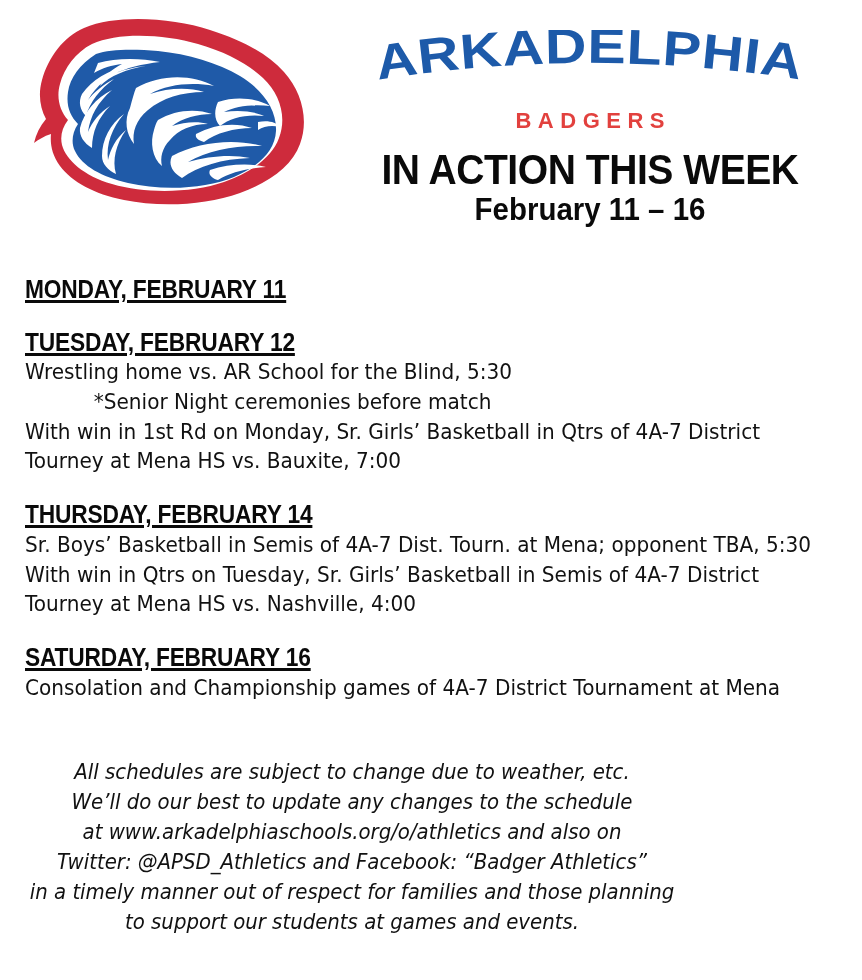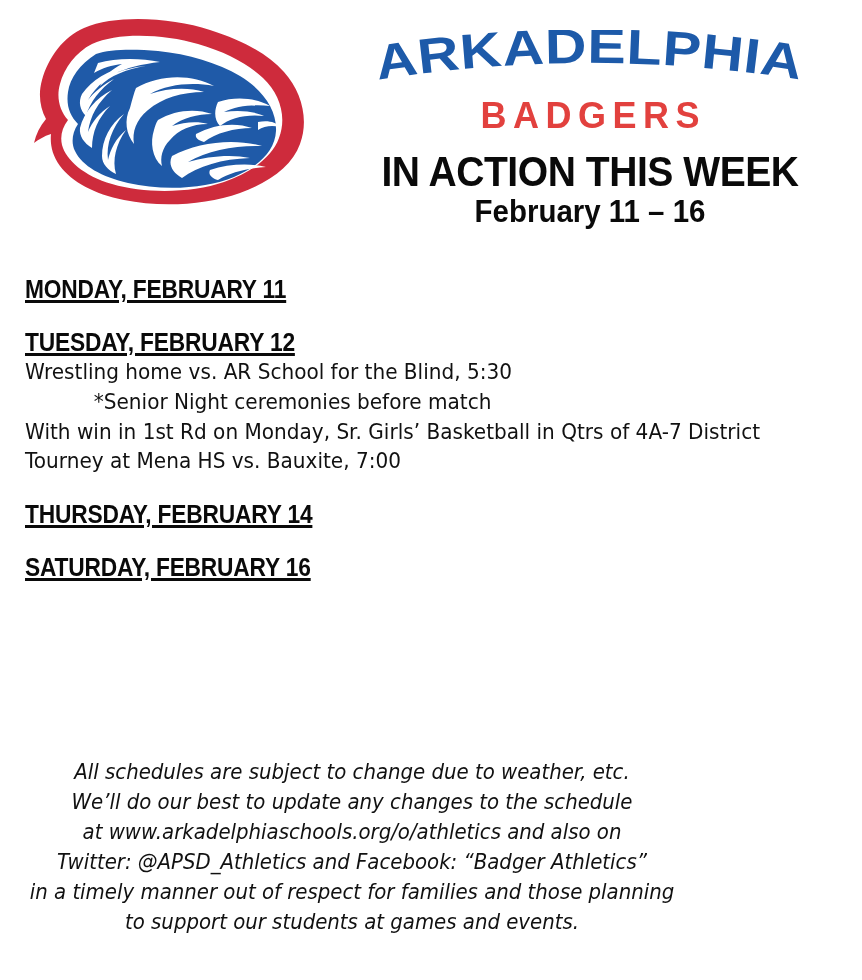--- a/index.html
+++ b/index.html
@@ -42,25 +42,25 @@
   .wordmark-arc {
     display: block;
     width: 440px;
     height: 62px;
     margin: 0 auto;
   }
   .wordmark-sub {
     display: block;
     font-family: "Liberation Sans", sans-serif;
     font-weight: bold;
-    font-size: 36px;
+    font-size: 22px;
     letter-spacing: 6.5px;
     color: #e2413e;
     line-height: 1;
-    margin-top: 6px;
+    margin-top: 18px;
     text-indent: 6.5px;
   }
   .title-main {
     font-family: "Liberation Sans", sans-serif;
     font-weight: bold;
     font-size: 42px;
     line-height: 1.05;
     letter-spacing: -0.5px;
     color: #0a0a0a;
     margin-top: 16px;
@@ -233,23 +233,31 @@
       <div class="day-heading">TUESDAY, FEBRUARY 12</div>
       <div class="day-lines">
         <div class="event-line">Wrestling home vs. AR School for the Blind, 5:30</div>
         <div class="event-line indented">*Senior Night ceremonies before match</div>
         <div class="event-line">With win in 1st Rd on Monday, Sr. Girls’ Basketball in Qtrs of 4A-7 District</div>
         <div class="event-line">Tourney at Mena HS vs. Bauxite, 7:00</div>
       </div>
     </div>
     <div class="day-block">
       <div class="day-heading">THURSDAY, FEBRUARY 14</div>
+      <div class="day-lines">
+        <div class="event-line">Sr. Boys’ Basketball in Semis of 4A-7 Dist. Tourn. at Mena; opponent TBA, 5:30</div>
+        <div class="event-line">With win in Qtrs on Tuesday, Sr. Girls’ Basketball in Semis of 4A-7 District</div>
+        <div class="event-line">Tourney at Mena HS vs. Nashville, 4:00</div>
+      </div>
     </div>
     <div class="day-block">
       <div class="day-heading">SATURDAY, FEBRUARY 16</div>
+      <div class="day-lines">
+        <div class="event-line">Consolation and Championship games of 4A-7 District Tournament at Mena</div>
+      </div>
     </div>
   </div>
 
 <div class="footer-note">
     <div class="footer-line">All schedules are subject to change due to weather, etc.</div>
     <div class="footer-line">We’ll do our best to update any changes to the schedule</div>
     <div class="footer-line">at www.arkadelphiaschools.org/o/athletics and also on</div>
     <div class="footer-line">Twitter: @APSD_Athletics and Facebook: “Badger Athletics”</div>
     <div class="footer-line">in a timely manner out of respect for families and those planning</div>
     <div class="footer-line">to support our students at games and events.</div>

